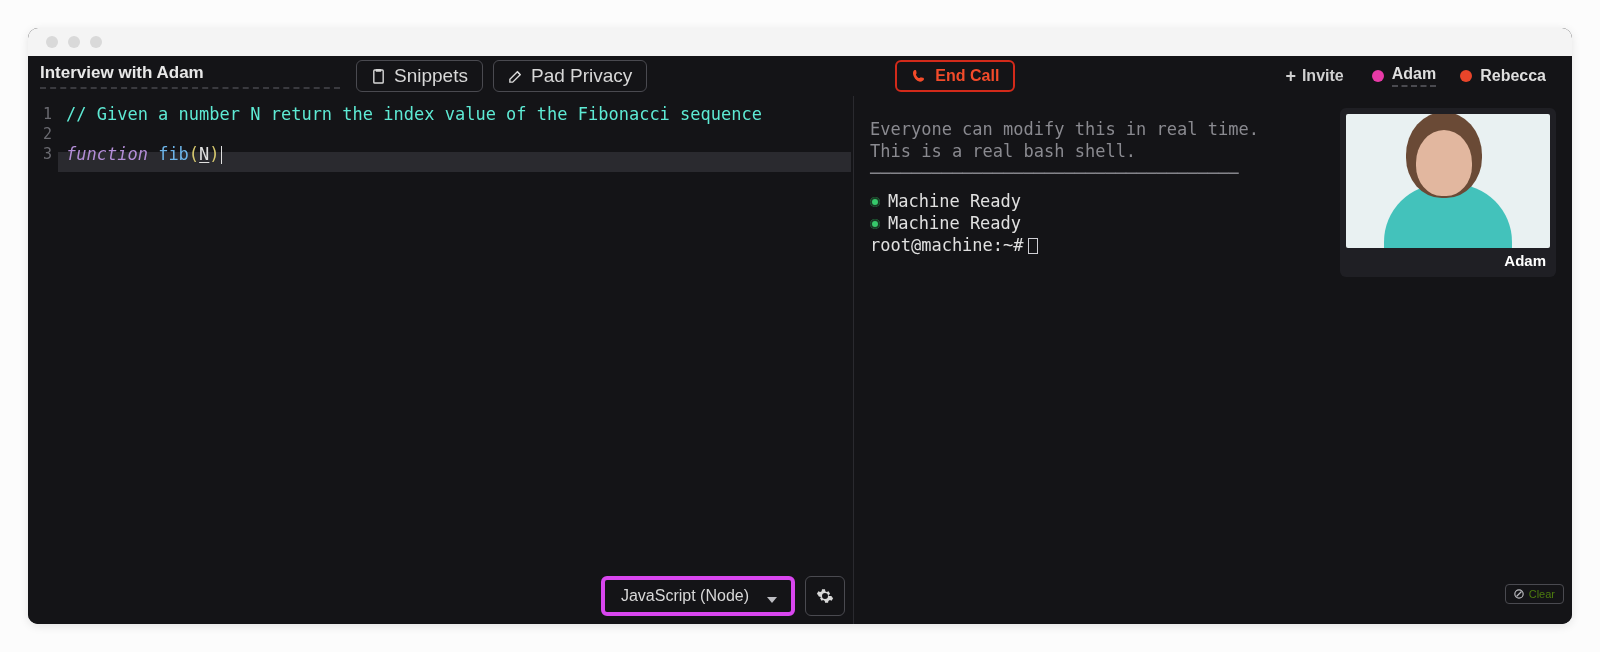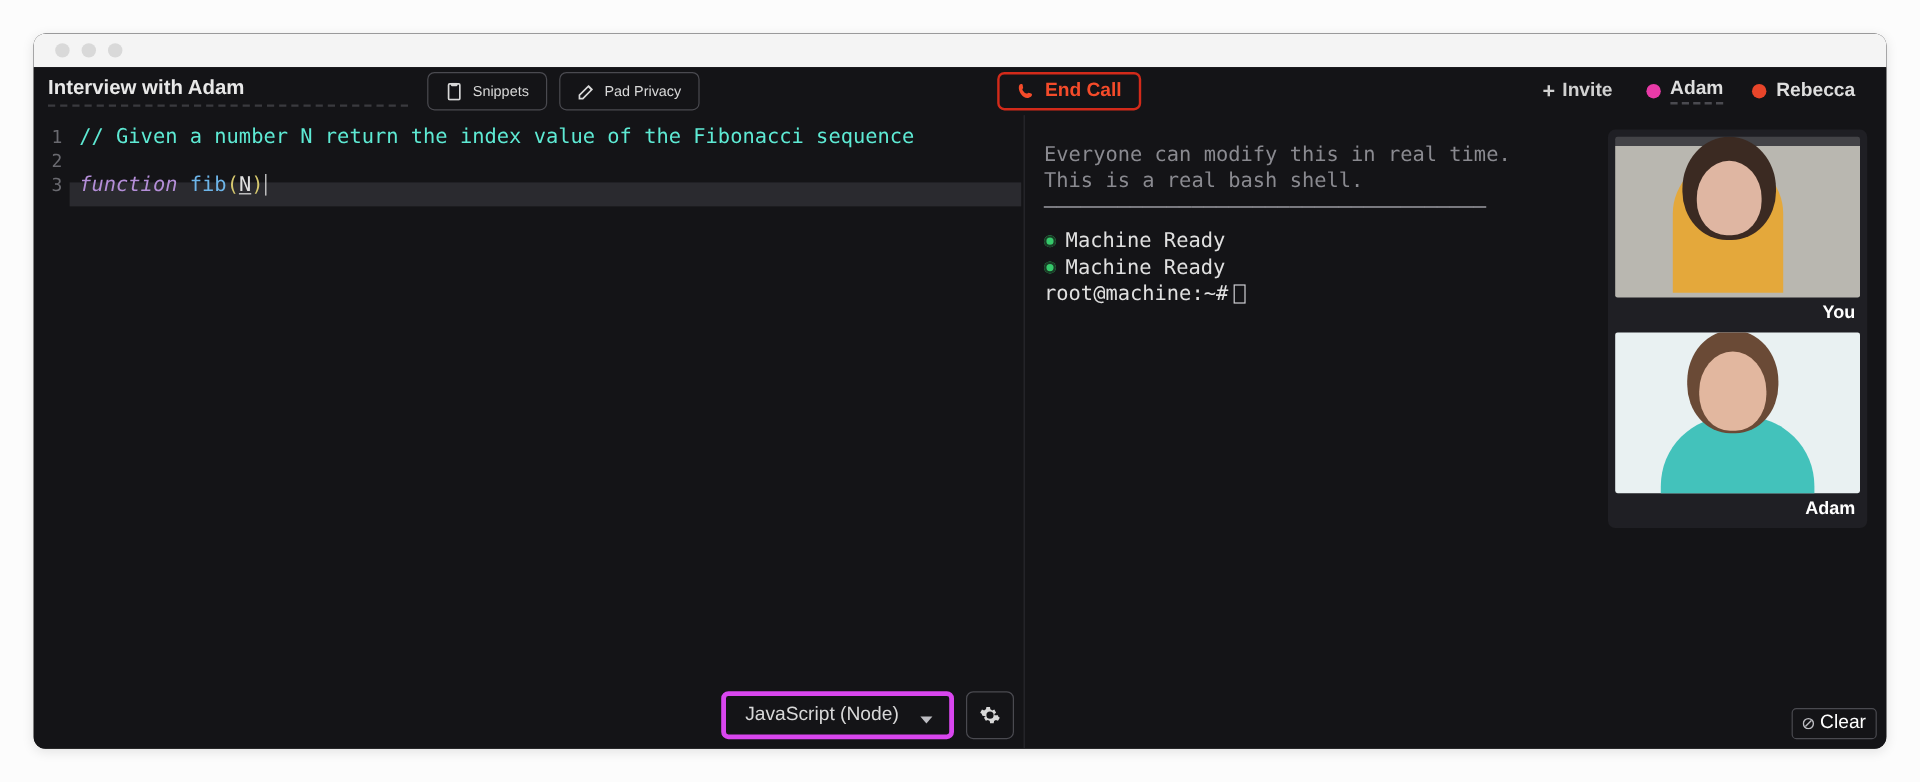--- a/index.html
+++ b/index.html
@@ -48,21 +48,21 @@
     margin-right: 6px;
     width: 300px;
     white-space: nowrap;
   }
   .tb-btn {
     height: 32px;
     padding: 0 14px;
     border: 1px solid #4a4a50;
     border-radius: 6px;
     color: #d8d8d8;
-    font-size: 12px;
+    font-size: 19px;
     background: transparent;
     display: flex;
     align-items: center;
     gap: 8px;
     cursor: pointer;
   }
   .tb-btn svg { width: 15px; height: 15px; }
 
   .end-call-btn {
     height: 32px;
@@ -311,25 +311,25 @@
     position: absolute;
     left: 70px; top: 16px;
     width: 56px; height: 66px;
     background: #e2b79f;
     border-radius: 50% 50% 46% 46%;
     box-shadow: 0 -8px 0 10px #6a4a36;
   }
 
   .clear-btn {
     position: absolute;
-    right: 8px; bottom: 8px;
+    right: 8px; bottom: 20px;
     border: 1px solid #4a4a50;
     border-radius: 4px;
-    color: #ffffff;
-    font-size: 16px;
+    color: #4d7c0f;
+    font-size: 11px;
     padding: 3px 8px;
     display: flex;
     align-items: center;
     gap: 5px;
     cursor: pointer;
   }
   .clear-btn svg { width: 10px; height: 10px; }
 </style>
 </head>
 <body>
@@ -424,24 +424,20 @@
           <div class="term-muted">This is a real bash shell.</div>
           <div class="term-hr">────────────────────────────────────</div>
           <div style="height:6px"></div>
           <div class="term-status"><span class="term-dot"></span><span>Machine Ready</span></div>
           <div class="term-status"><span class="term-dot"></span><span>Machine Ready</span></div>
           <div class="term-prompt"><span>root@machine:~#</span><span class="term-cursor"></span></div>
         </div>
 
         <div class="video-stack">
           <div class="video-tile">
-            <div class="video-thumb thumb-you"></div>
-            <div class="video-label">You</div>
-          </div>
-          <div class="video-tile">
             <div class="video-thumb thumb-adam"></div>
             <div class="video-label">Adam</div>
           </div>
         </div>
 
         <div class="clear-btn">
           <svg viewBox="0 0 12 12">
               <circle cx="6" cy="6" r="5" fill="none" stroke="#bdbdc2" stroke-width="1.4"></circle>
               <line x1="3" y1="9" x2="9" y2="3" stroke="#bdbdc2" stroke-width="1.4"></line>
             </svg>

